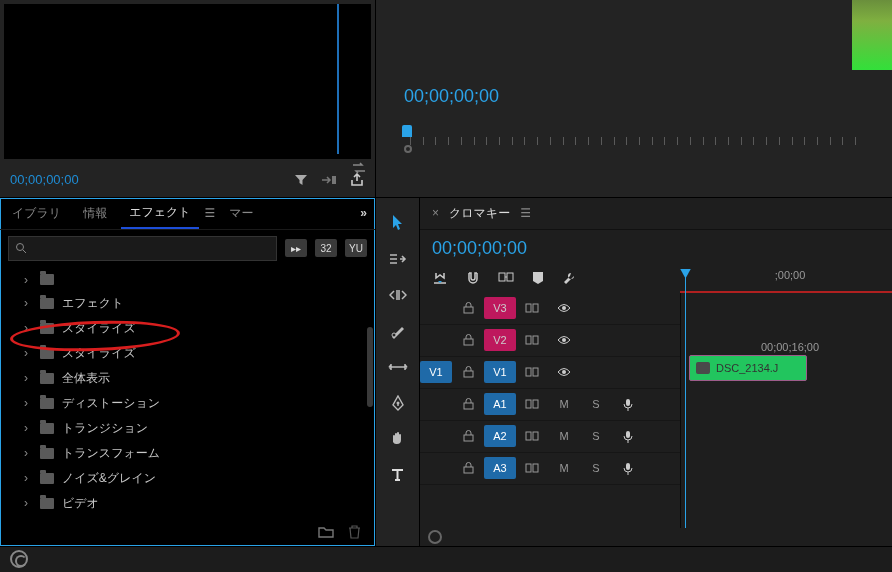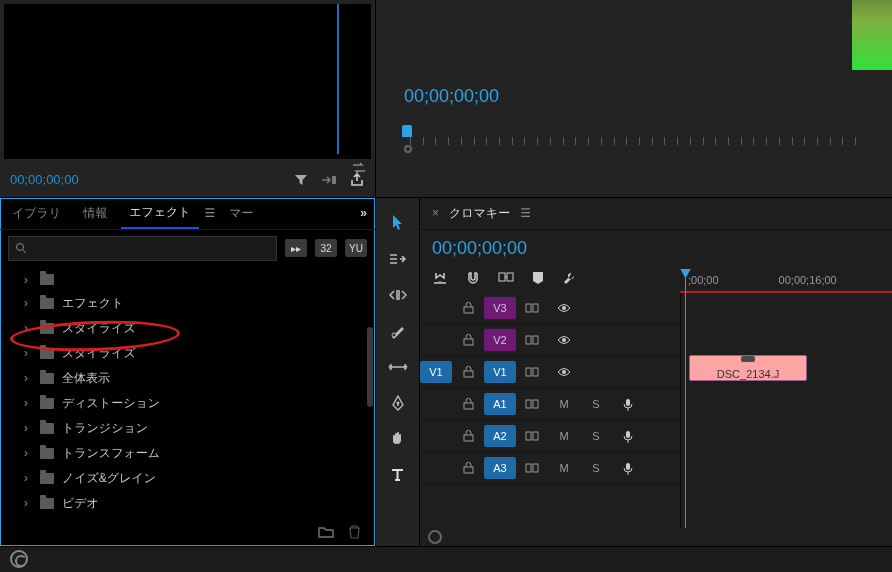--- a/index.html
+++ b/index.html
@@ -55,29 +55,29 @@
 .tl-header { height: 32px; display: flex; align-items: center; padding: 0 12px; gap: 10px; border-bottom: 1px solid #111; }
 .tl-x { color: #888; }
 .tl-title { color: #ddd; }
 .tl-controls { display: flex; align-items: center; padding: 8px 12px; gap: 4px; }
 .tl-tc { color: #2aa3e8; font-size: 18px; margin-right: auto; }
 .tl-toolrow { display: flex; gap: 18px; padding: 4px 12px 8px; color: #aaa; }
 .tl-body { display: flex; flex: 1; position: relative; }
 .track-headers { width: 260px; }
 .track-row { display: flex; align-items: center; height: 32px; border-bottom: 1px solid #161616; }
 .th-cell { width: 32px; display: flex; align-items: center; justify-content: center; color: #999; font-size: 11px; }
-.th-label { width: 34px; height: 22px; display: flex; align-items: center; justify-content: center; background: #701a75; color: #ccc; font-size: 11px; border-radius: 2px; }
+.th-label { width: 34px; height: 22px; display: flex; align-items: center; justify-content: center; background: #be185d; color: #ccc; font-size: 11px; border-radius: 2px; }
 .th-label.blue { background: #1f6aa8; color: #fff; }
-.tl-ruler { position: absolute; left: 260px; right: 0; top: -24px; height: 22px; display: flex; align-items: center; gap: 60px; padding-left: 8px; color: #999; font-size: 11px; }
+.tl-ruler { position: absolute; left: 260px; right: 0; top: -24px; height: 22px; display: flex; align-items: center; gap: 60px; padding-left: 8px; color: #999; font-size: 11px; flex-direction: column; }
 .tl-redline { position: absolute; left: 260px; right: 0; top: -2px; height: 2px; background: #b02020; }
 .tl-tracks { flex: 1; position: relative; border-left: 1px solid #0a0a0a; }
 .clip { position: absolute; height: 26px; display: flex; align-items: center; gap: 6px; padding: 0 6px; font-size: 11px; border-radius: 2px; }
 .clip .fx { width: 14px; height: 12px; background: #4a4a4a; border-radius: 2px; display: inline-block; }
 .clip.a { left: 8px; top: 32px; width: 118px; background: #e9b3db; color: #333; border: 1px solid #9c5c8a; }
-.clip.b { left: 8px; top: 62px; width: 118px; background: #fca5a5; color: #333; border: 1px solid #9c5c8a; flex-direction: column; }
+.clip.b { left: 8px; top: 62px; width: 118px; background: #22c55e; color: #333; border: 1px solid #9c5c8a; }
 .playhead { position: absolute; left: 4px; top: -24px; bottom: 0; width: 1px; background: #2aa3e8; }
 .playhead::before { content: ""; position: absolute; left: -5px; top: 0; width: 11px; height: 10px; background: #2aa3e8; clip-path: polygon(0 0,100% 0,50% 100%); }
 .tl-hscroll { height: 18px; display: flex; align-items: center; padding: 0 8px; }
 .tl-hscroll .knob { width: 14px; height: 14px; border: 2px solid #666; border-radius: 50%; }
 
 .cc-bar { height: 28px; background: #1c1c1c; border-top: 1px solid #000; display: flex; align-items: center; padding: 0 10px; }
 .cc-ico { width: 18px; height: 18px; border: 2px solid #888; border-radius: 50%; position: relative; }
 .cc-ico::after { content: ""; position: absolute; left: 3px; top: 3px; width: 8px; height: 8px; border: 2px solid #888; border-radius: 50%; border-right-color: transparent; }
 svg { display: block; }
 </style>

